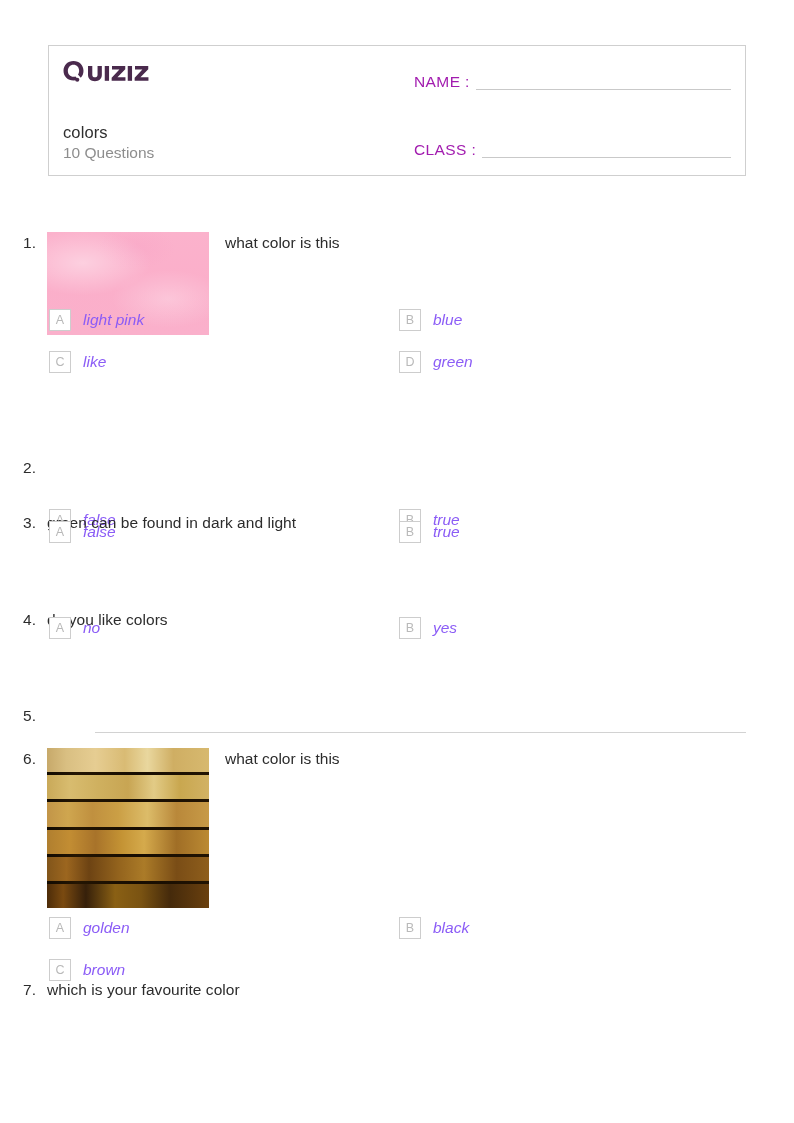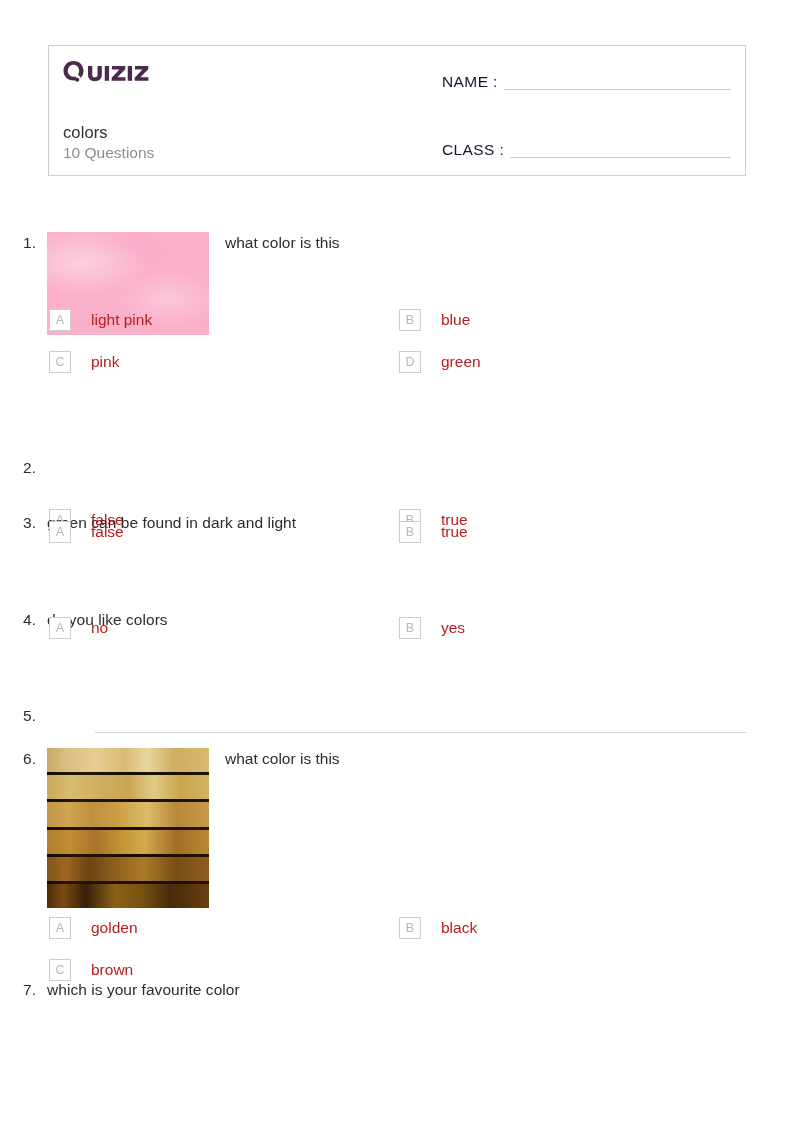--- a/index.html
+++ b/index.html
@@ -66,25 +66,24 @@
     left: 0; width: 100%;
     height: 22px;
     display: flex;
     align-items: flex-end;
   }
   .field-row.r1 { top: 24px; }
   .field-row.r2 { top: 58px; }
   .field-row.r3 { top: 92px; }
   .field-label {
     font-size: 15.5px;
-    color: #0f172a;
+    color: #a21caf;
     letter-spacing: .4px;
     white-space: nowrap;
     padding-bottom: 1px;
-    margin-left: 28px;
   }
   .field-line {
     flex: 1;
     height: 1px;
     background: #c9c9c9;
     margin-left: 6px;
     margin-right: 14px;
     margin-bottom: 2px;
   }
 
@@ -185,25 +184,26 @@
     border: 1px solid #cdcdcd;
     color: #b9b9b9;
     font-size: 12.5px;
     display: flex;
     align-items: center;
     justify-content: center;
     line-height: 1;
     background: #fff;
   }
   .opt-label {
-    margin-left: 20px;
-    font-size: 15.5px;
-    color: #b91c1c;
+    margin-left: 12px;
+    font-size: 15.5px;
+    color: #8b5cf6;
     line-height: 22px;
     white-space: nowrap;
+    font-style: italic;
   }
   .col-a { left: 49px; }
   .col-b { left: 399px; }
 </style>
 </head>
 <body>
 
 <div class="page">
 
   <div class="header-card">
@@ -254,21 +254,21 @@
         <div class="opt col-a" style="top:-26px;">
           <span class="opt-box">A</span>
           <span class="opt-label">light pink</span>
         </div>
         <div class="opt col-b" style="top:-26px;">
           <span class="opt-box">B</span>
           <span class="opt-label">blue</span>
         </div>
         <div class="opt col-a" style="top:16px;">
           <span class="opt-box">C</span>
-          <span class="opt-label">pink</span>
+          <span class="opt-label">like</span>
         </div>
         <div class="opt col-b" style="top:16px;">
           <span class="opt-box">D</span>
           <span class="opt-label">green</span>
         </div>
       </div>
     </div>
 
     <div class="q-block" style="height:98px;">
       <div class="q-head" style="padding-top:91px;">

